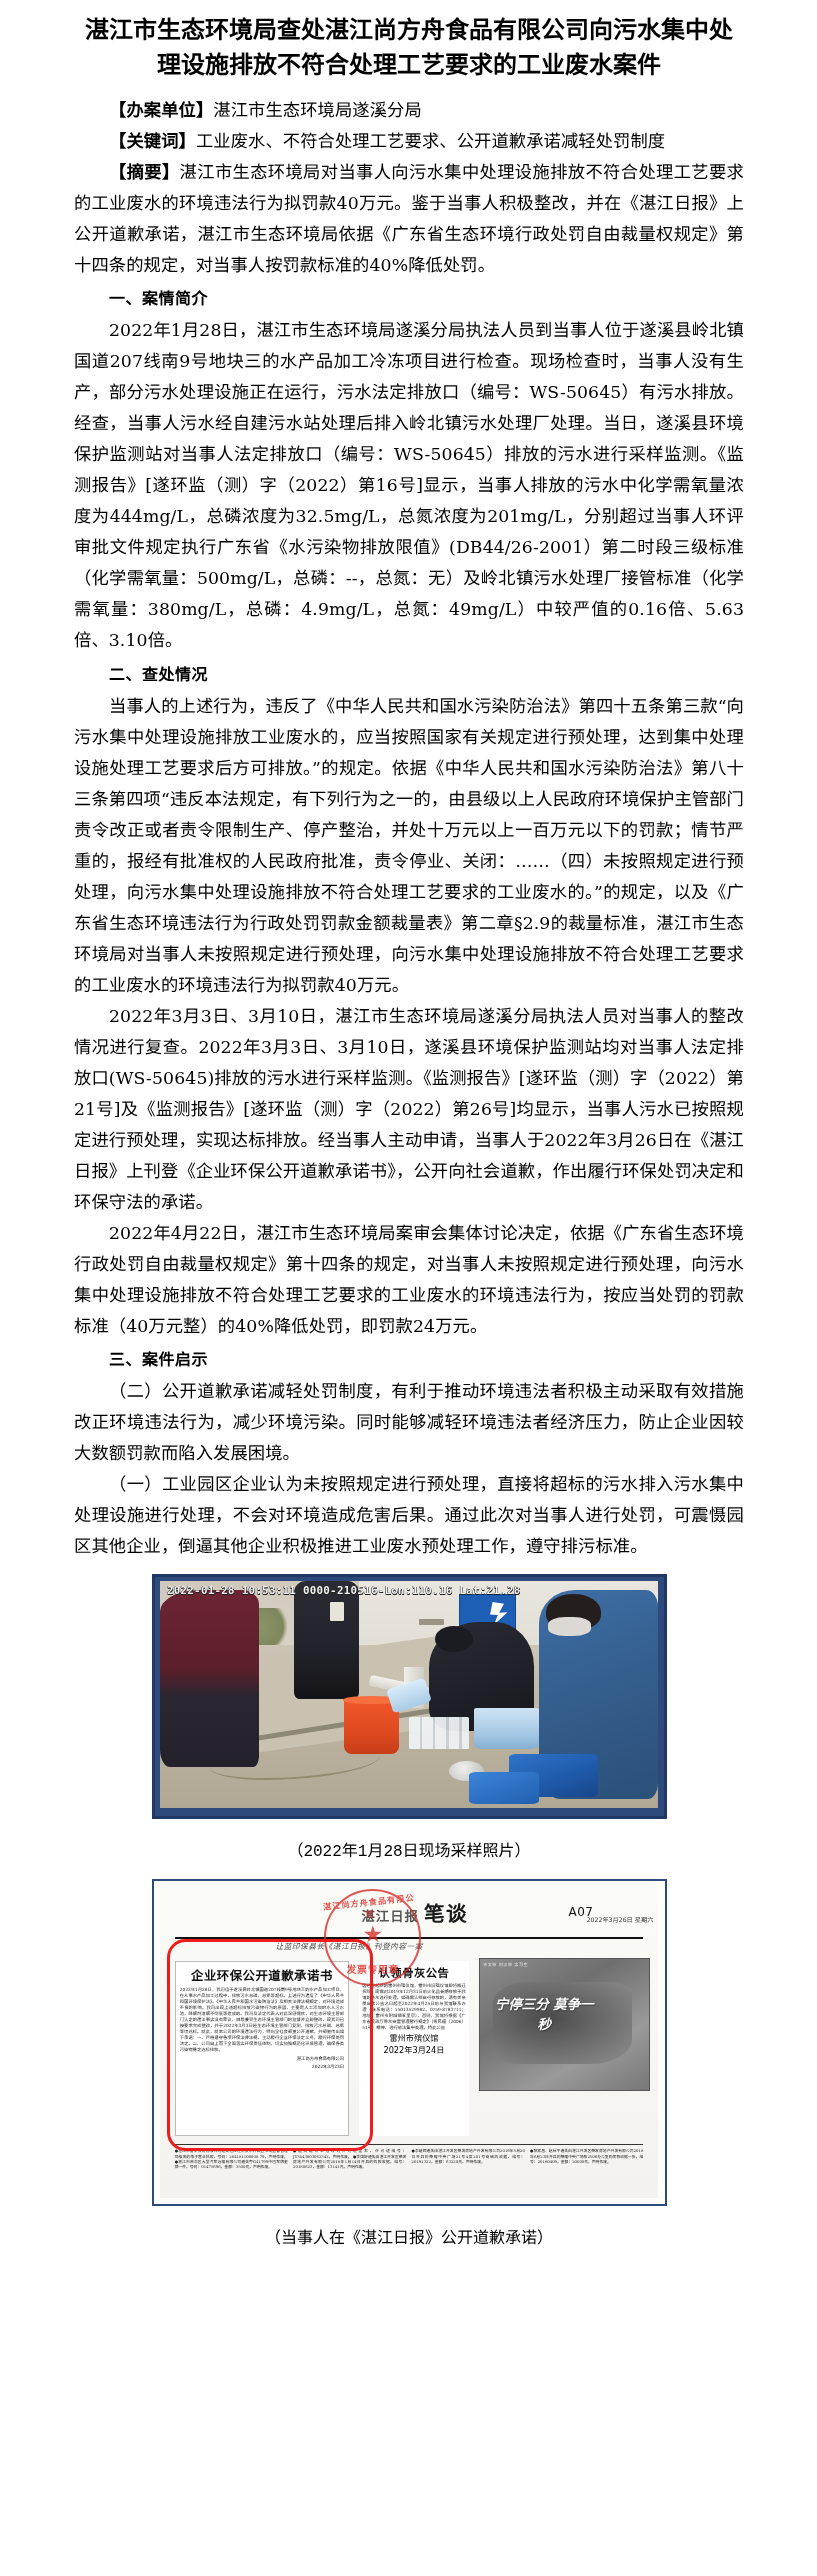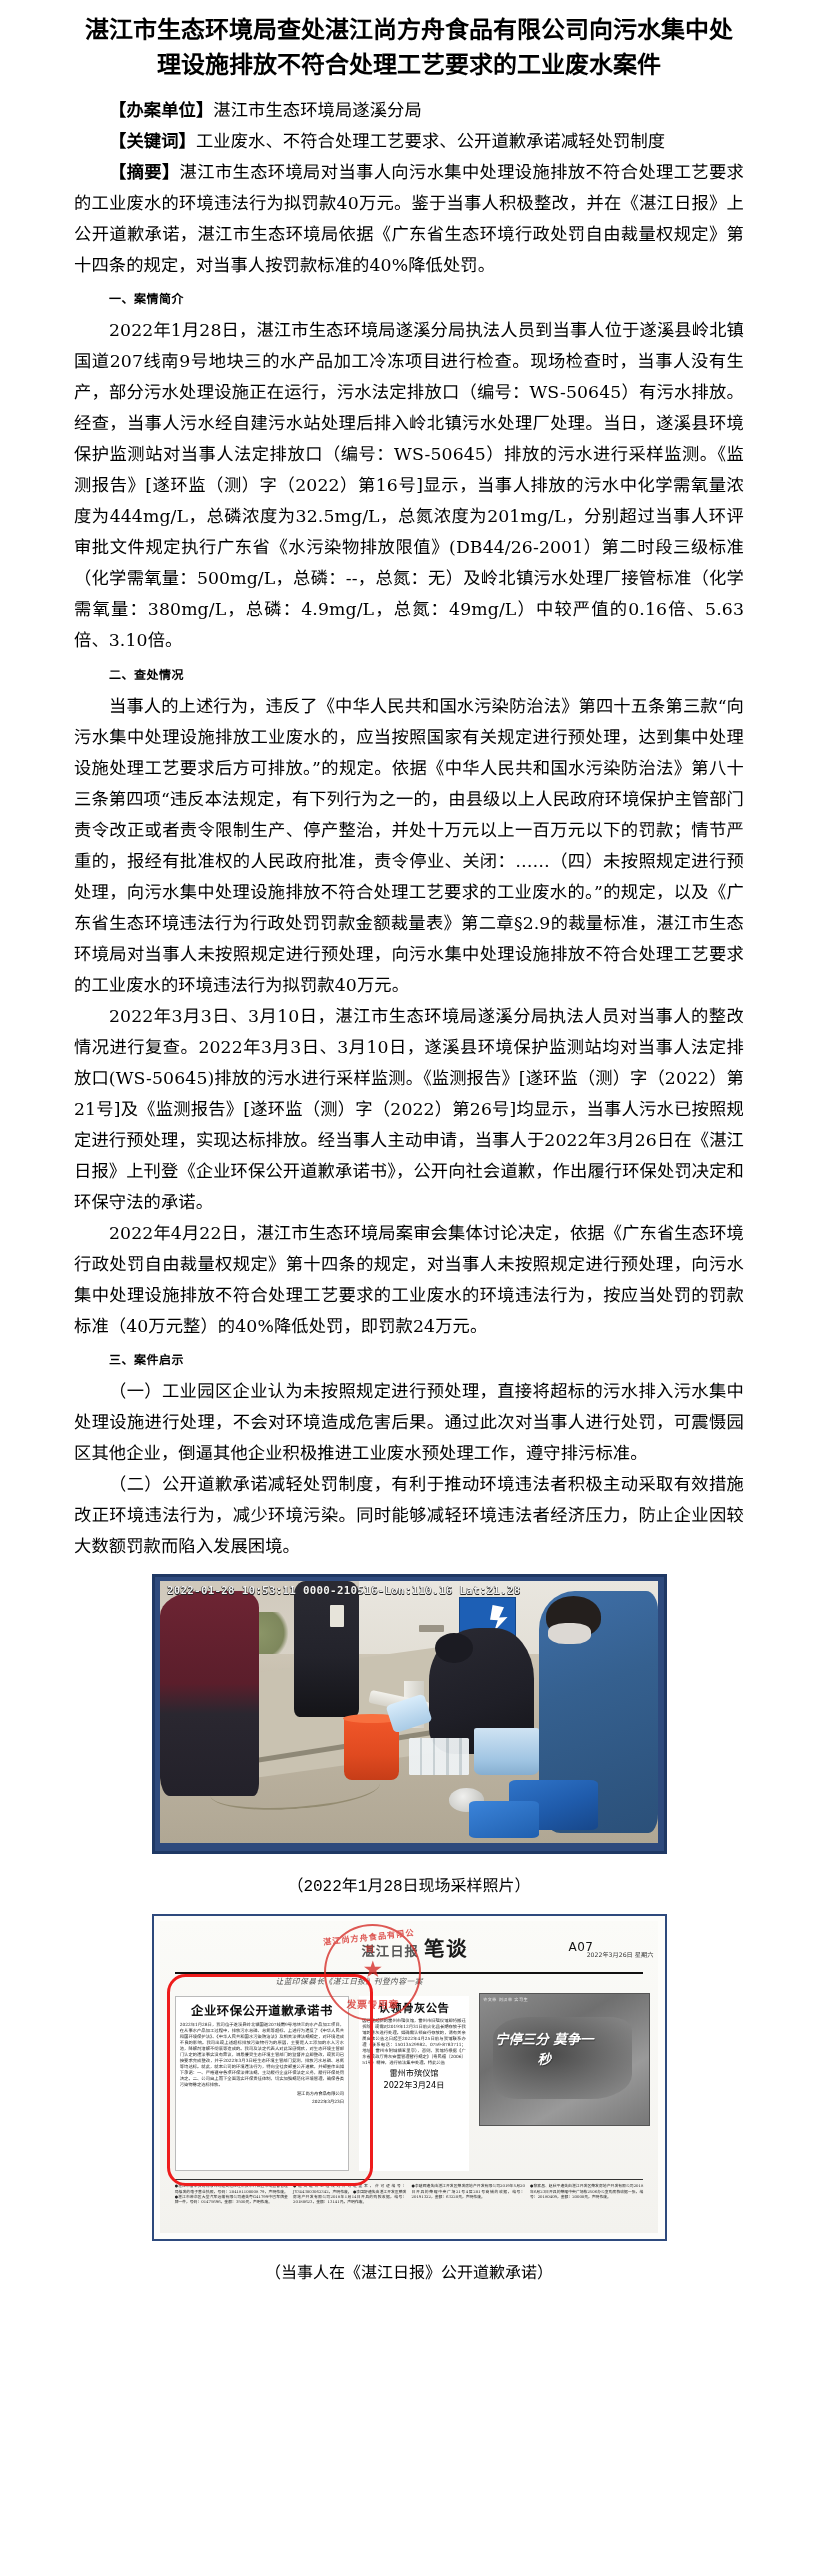--- a/index.html
+++ b/index.html
@@ -47,35 +47,35 @@
     letter-spacing:0.1px;
     color:#000;
   }
   p.meta{
     text-indent:35px;
   }
   .lbl{ font-weight:bold; }
   h2.sec{
     font-family:"DejaVu Sans","Liberation Sans",sans-serif;
     font-weight:bold;
-    font-size:12px;
+    font-size:16px;
     line-height:32px;
     margin:2.1px 0 0 0;
     text-indent:35px;
     letter-spacing:0.5px;
   }
   
   .figure{
     margin:11.3px auto 0 auto;
     width:515px;
     text-align:center;
   }
   .photo-frame{
     width:515px;
-    height:280px;
+    height:245px;
     box-sizing:border-box;
     border:3.1px solid #1f3864;
     background:#2e4a7d;
     padding:4.1px 5.2px 7.2px 5.2px;
     position:relative;
     overflow:hidden;
   }
   .photo-inner{
     width:100%;
     height:100%;
@@ -382,22 +382,22 @@
 
     <h2 class="sec">一、案情简介</h2>
     <p class="para">2022年1月28日，湛江市生态环境局遂溪分局执法人员到当事人位于遂溪县岭北镇国道207线南9号地块三的水产品加工冷冻项目进行检查。现场检查时，当事人没有生产，部分污水处理设施正在运行，污水法定排放口（编号：WS-50645）有污水排放。经查，当事人污水经自建污水站处理后排入岭北镇污水处理厂处理。当日，遂溪县环境保护监测站对当事人法定排放口（编号：WS-50645）排放的污水进行采样监测。《监测报告》[遂环监（测）字（2022）第16号]显示，当事人排放的污水中化学需氧量浓度为444mg/L，总磷浓度为32.5mg/L，总氮浓度为201mg/L，分别超过当事人环评审批文件规定执行广东省《水污染物排放限值》(DB44/26-2001）第二时段三级标准（化学需氧量：500mg/L，总磷：--，总氮：无）及岭北镇污水处理厂接管标准（化学需氧量：380mg/L，总磷：4.9mg/L，总氮：49mg/L）中较严值的0.16倍、5.63倍、3.10倍。</p>
 
     <h2 class="sec">二、查处情况</h2>
     <p class="para">当事人的上述行为，违反了《中华人民共和国水污染防治法》第四十五条第三款“向污水集中处理设施排放工业废水的，应当按照国家有关规定进行预处理，达到集中处理设施处理工艺要求后方可排放。”的规定。依据《中华人民共和国水污染防治法》第八十三条第四项“违反本法规定，有下列行为之一的，由县级以上人民政府环境保护主管部门责令改正或者责令限制生产、停产整治，并处十万元以上一百万元以下的罚款；情节严重的，报经有批准权的人民政府批准，责令停业、关闭：……（四）未按照规定进行预处理，向污水集中处理设施排放不符合处理工艺要求的工业废水的。”的规定，以及《广东省生态环境违法行为行政处罚罚款金额裁量表》第二章§2.9的裁量标准，湛江市生态环境局对当事人未按照规定进行预处理，向污水集中处理设施排放不符合处理工艺要求的工业废水的环境违法行为拟罚款40万元。</p>
     <p class="para">2022年3月3日、3月10日，湛江市生态环境局遂溪分局执法人员对当事人的整改情况进行复查。2022年3月3日、3月10日，遂溪县环境保护监测站均对当事人法定排放口(WS-50645)排放的污水进行采样监测。《监测报告》[遂环监（测）字（2022）第21号]及《监测报告》[遂环监（测）字（2022）第26号]均显示，当事人污水已按照规定进行预处理，实现达标排放。经当事人主动申请，当事人于2022年3月26日在《湛江日报》上刊登《企业环保公开道歉承诺书》，公开向社会道歉，作出履行环保处罚决定和环保守法的承诺。</p>
     <p class="para">2022年4月22日，湛江市生态环境局案审会集体讨论决定，依据《广东省生态环境行政处罚自由裁量权规定》第十四条的规定，对当事人未按照规定进行预处理，向污水集中处理设施排放不符合处理工艺要求的工业废水的环境违法行为，按应当处罚的罚款标准（40万元整）的40%降低处罚，即罚款24万元。</p>
 
     <h2 class="sec">三、案件启示</h2>
+    <p class="para">（二）公开道歉承诺减轻处罚制度，有利于推动环境违法者积极主动采取有效措施改正环境违法行为，减少环境污染。同时能够减轻环境违法者经济压力，防止企业因较大数额罚款而陷入发展困境。</p>
     <p class="para">（一）工业园区企业认为未按照规定进行预处理，直接将超标的污水排入污水集中处理设施进行处理，不会对环境造成危害后果。通过此次对当事人进行处罚，可震慑园区其他企业，倒逼其他企业积极推进工业废水预处理工作，遵守排污标准。</p>
-    <p class="para">（二）公开道歉承诺减轻处罚制度，有利于推动环境违法者积极主动采取有效措施改正环境违法行为，减少环境污染。同时能够减轻环境违法者经济压力，防止企业因较大数额罚款而陷入发展困境。</p>
   </div>
 
   <div class="figure">
     <div class="photo-frame">
       <div class="photo-inner">
         <div class="scene">
           <div class="wall"></div>
           <div class="ground"></div>
           <div class="concrete"></div>
           <div class="grass"></div>

